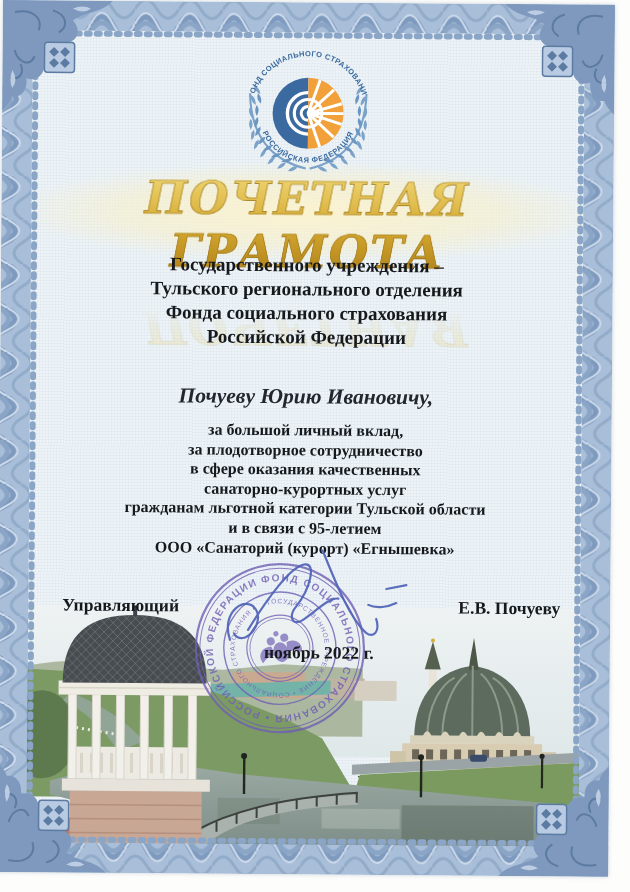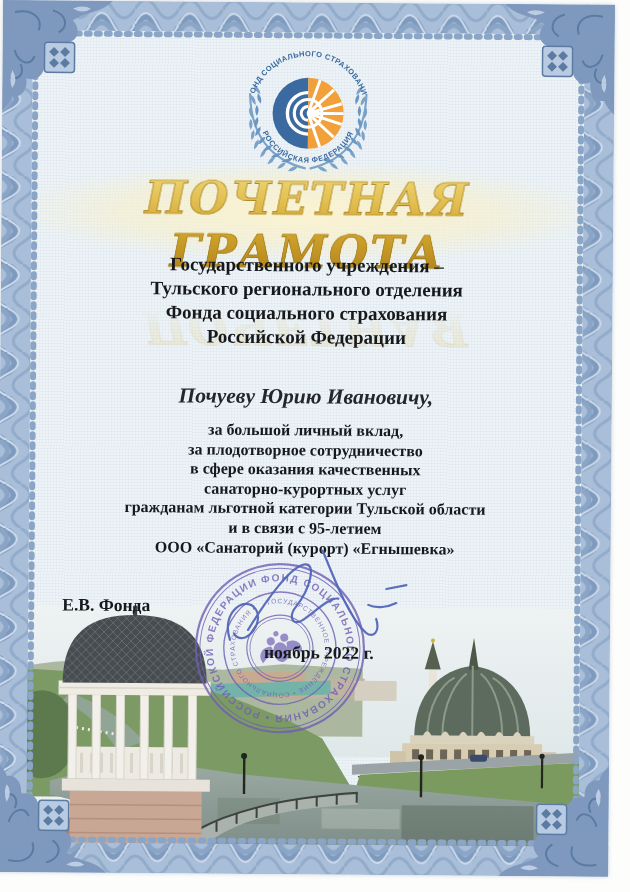--- a/index.html
+++ b/index.html
@@ -234,21 +234,22 @@
       <div>за большой личный вклад,</div>
       <div>за плодотворное сотрудничество</div>
       <div>в сфере оказания качественных</div>
       <div>санаторно-курортных услуг</div>
       <div>гражданам льготной категории Тульской области</div>
       <div>и в связи с 95-летием</div>
       <div>ООО «Санаторий (курорт) «Егнышевка»</div>
     </div>
 
     <div class="abs sig-row">
-      <span>Е.В. Фонда</span>
+      <span>Управляющий</span>
+      <span>Е.В. Почуеву</span>
     </div>
 
     <svg class="abs stamp-svg" viewBox="0 0 176 176">
       <defs>
         <path id="stampOuter" d="M 88 21 A 67 67 0 1 1 87.9 21" fill="none"></path>
         <path id="stampInner" d="M 88 43 A 45 45 0 1 1 87.9 43" fill="none"></path>
       </defs>
       <g transform="rotate(-16 88 88)" stroke="#6f5fb5" fill="none">
         <circle cx="88" cy="88" r="84" stroke-width="2.2"></circle>
         <circle cx="88" cy="88" r="80" stroke-width="1"></circle>

